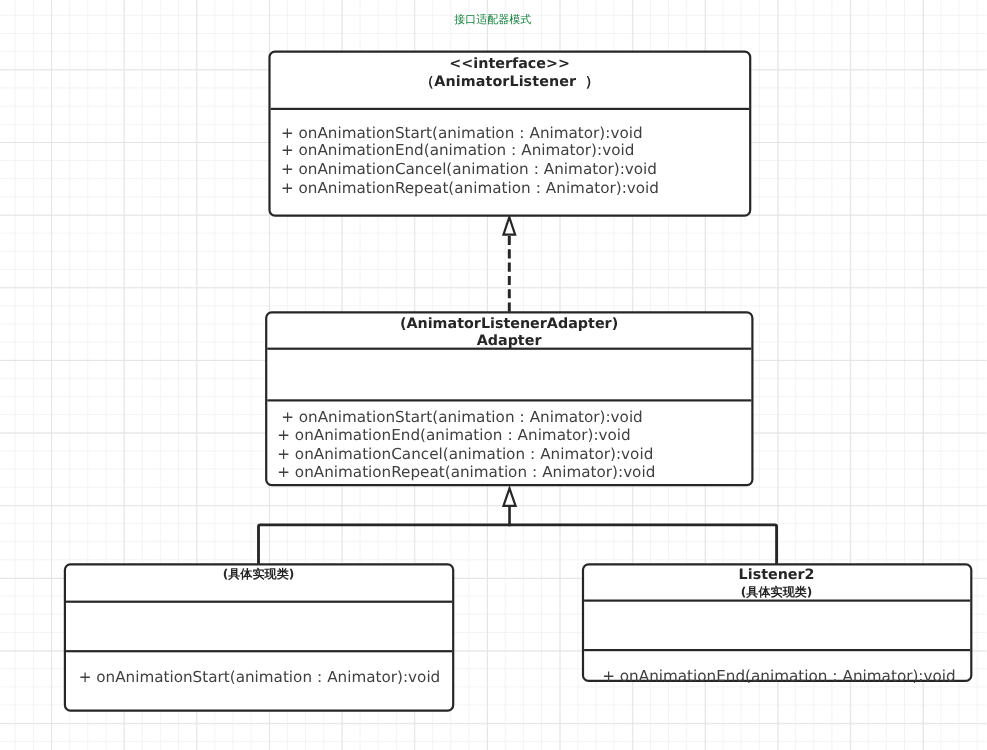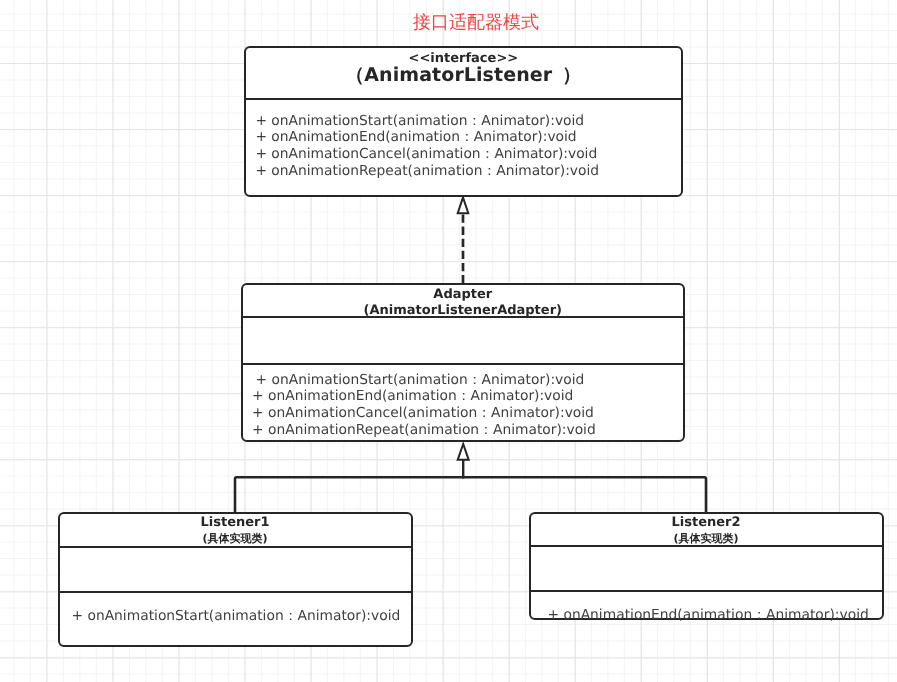--- a/index.html
+++ b/index.html
@@ -9,32 +9,32 @@
   #canvas{position:relative;width:897px;height:682px;overflow:hidden;}
   #grid{position:absolute;left:0;top:0;width:897px;height:682px;
     background-image:
       linear-gradient(to right, #e4e4e4 1px, transparent 1px),
       linear-gradient(to bottom, #e4e4e4 1px, transparent 1px),
       linear-gradient(to right, #f3f3f3 1px, transparent 1px),
       linear-gradient(to bottom, #f3f3f3 1px, transparent 1px);
     background-size: 66.05px 66.05px, 66.05px 66.05px, 16.5125px 16.5125px, 16.5125px 16.5125px;
     background-position: -19.65px -3px, -19.65px -3px, -19.65px -3px, -19.65px -3px;
   }
-  .diagram-title{position:absolute;color:#ef4444;white-space:nowrap;
-     left:413px;top:11px;font-size:18px;}
+  .diagram-title{position:absolute;color:#15803d;white-space:nowrap;
+     left:413px;top:11px;font-size:10px;}
   .box{position:absolute;box-sizing:border-box;border:2.2px solid #262626;
        border-radius:6px;background:#fff;}
   .sep{position:absolute;left:0;right:0;height:0;border-top:2.4px solid #262626;}
   .hdr{position:absolute;left:0;right:0;text-align:center;font-weight:bold;
        font-family:"DejaVu Sans",sans-serif;color:#262626;line-height:16.6px;font-size:13px;}
   .methods{position:absolute;left:0;right:0;color:#3f3f3f;line-height:16.68px;
        font-family:"DejaVu Sans",sans-serif;font-size:13.82px;}
   .m{white-space:nowrap;}
   .cjk{font-size:11px;position:relative;top:-1px;}
-  .fwparen{font-size:19px;word-spacing:3.5px;letter-spacing:0.08px;}
+  .fwparen{font-size:13px;word-spacing:3.5px;letter-spacing:0.08px;}
   svg.conn{position:absolute;left:0;top:0;overflow:visible;}
 </style>
 </head>
 <body>
 
 <div id="canvas">
   <div id="grid"></div>
 
   <div class="diagram-title">接口适配器模式</div>
 
@@ -61,37 +61,36 @@
     <div class="methods" style="top:64.4px;padding-left:9.8px;">
       <div class="m">+ onAnimationStart(animation：Animator):void</div>
       <div class="m">+ onAnimationEnd(animation：Animator):void</div>
       <div class="m">+ onAnimationCancel(animation：Animator):void</div>
       <div class="m">+ onAnimationRepeat(animation：Animator):void</div>
     </div>
   </div>
 
   <div class="box" style="left:240.8px;top:283.3px;width:444px;height:158.5px;">
     <div class="hdr" style="top:1.5px;">
+      <div>(AnimatorListenerAdapter)</div>
       <div>Adapter</div>
-      <div>(AnimatorListenerAdapter)</div>
     </div>
     <div class="sep" style="top:31.2px;"></div>
     <div class="attrs" style="top:35px;"></div>
     <div class="sep" style="top:77.7px;"></div>
     <div class="methods" style="top:86.3px;padding-left:9.3px;">
       <div class="m" style="padding-left:3.5px;">+ onAnimationStart(animation：Animator):void</div>
       <div class="m">+ onAnimationEnd(animation：Animator):void</div>
       <div class="m">+ onAnimationCancel(animation：Animator):void</div>
       <div class="m">+ onAnimationRepeat(animation：Animator):void</div>
     </div>
   </div>
 
   <div class="box" style="left:57.5px;top:511.7px;width:355px;height:135.5px;">
     <div class="hdr" style="top:1.5px;">
-      <div>Listener1</div>
       <div class="cjk">(具体实现类)</div>
     </div>
     <div class="sep" style="top:32px;"></div>
     <div class="attrs" style="top:36px;"></div>
     <div class="sep" style="top:77.6px;"></div>
     <div class="methods" style="top:94.5px;padding-left:12px;">
       <div class="m">+ onAnimationStart(animation：Animator):void</div>
     </div>
   </div>
 

